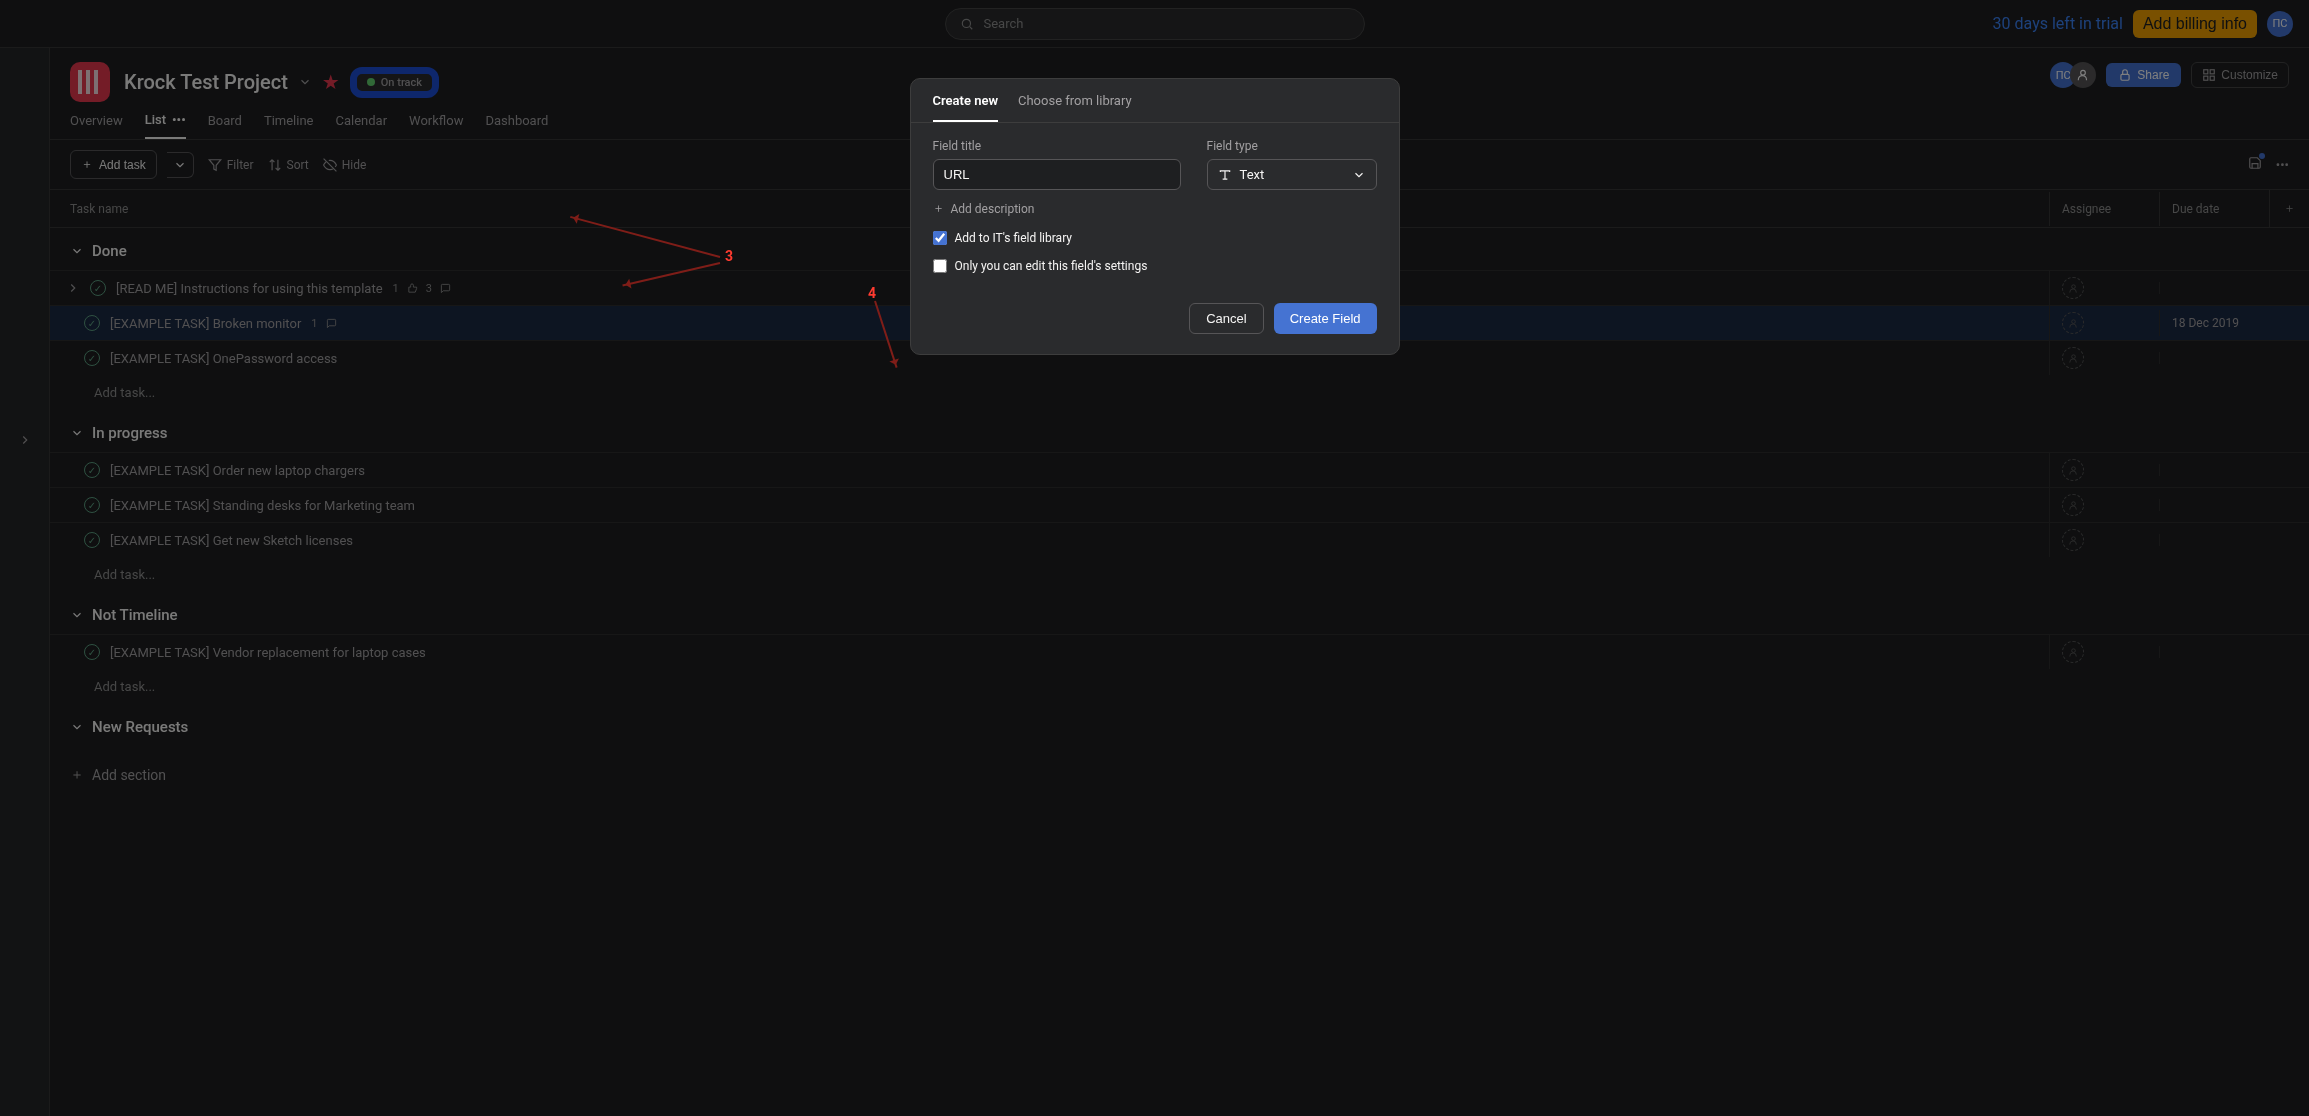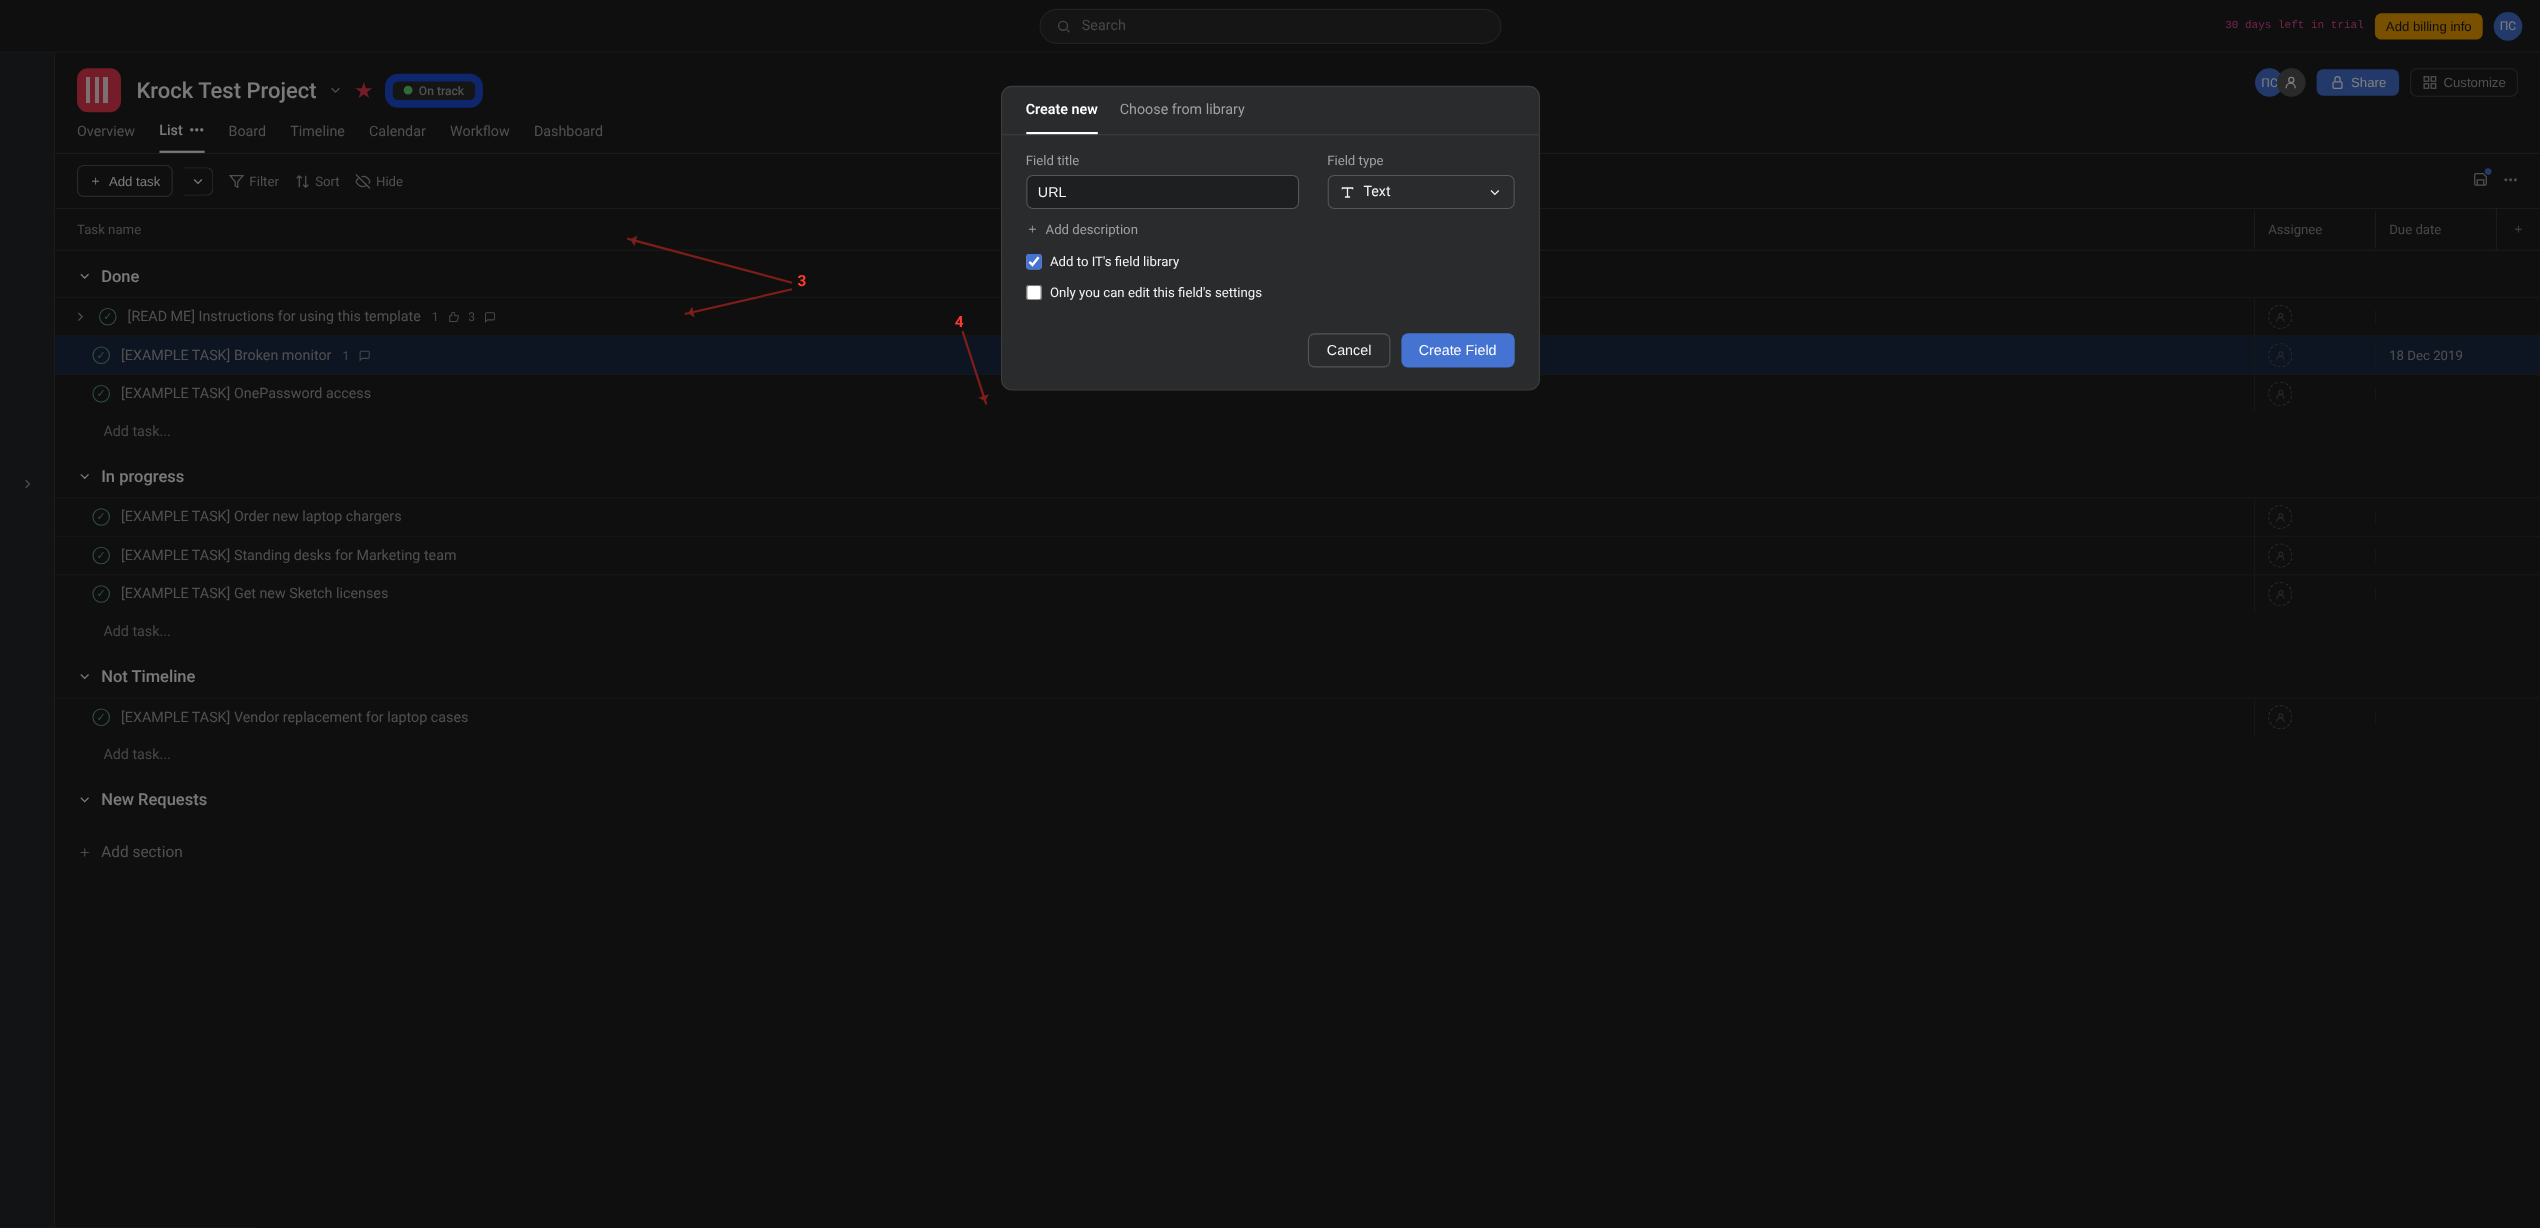--- a/index.html
+++ b/index.html
@@ -43,28 +43,28 @@
     align-items: center;
     padding: 0 14px;
     gap: 10px;
     color: #8e8e8e;
   }
   .top-right {
     display: flex;
     align-items: center;
     gap: 10px;
   }
-  .trial-text { font-size: 10px; color: #ec4899; font-family: Liberation Mono, monospace; }
+  .trial-text { font-size: 16px; color: #3b82f6; }
   .billing-btn {
     background: #f2a100;
     color: #1e1f21;
     border: none;
     padding: 5px 10px;
     border-radius: 6px;
-    font-size: 12px;
+    font-size: 16px;
     font-weight: 500;
   }
   .avatar-sm {
     width: 26px; height: 26px; border-radius: 50%;
     background: #4573d2;
     display: flex; align-items:center; justify-content:center;
     font-size: 11px; color: #fff;
   }
 
   

